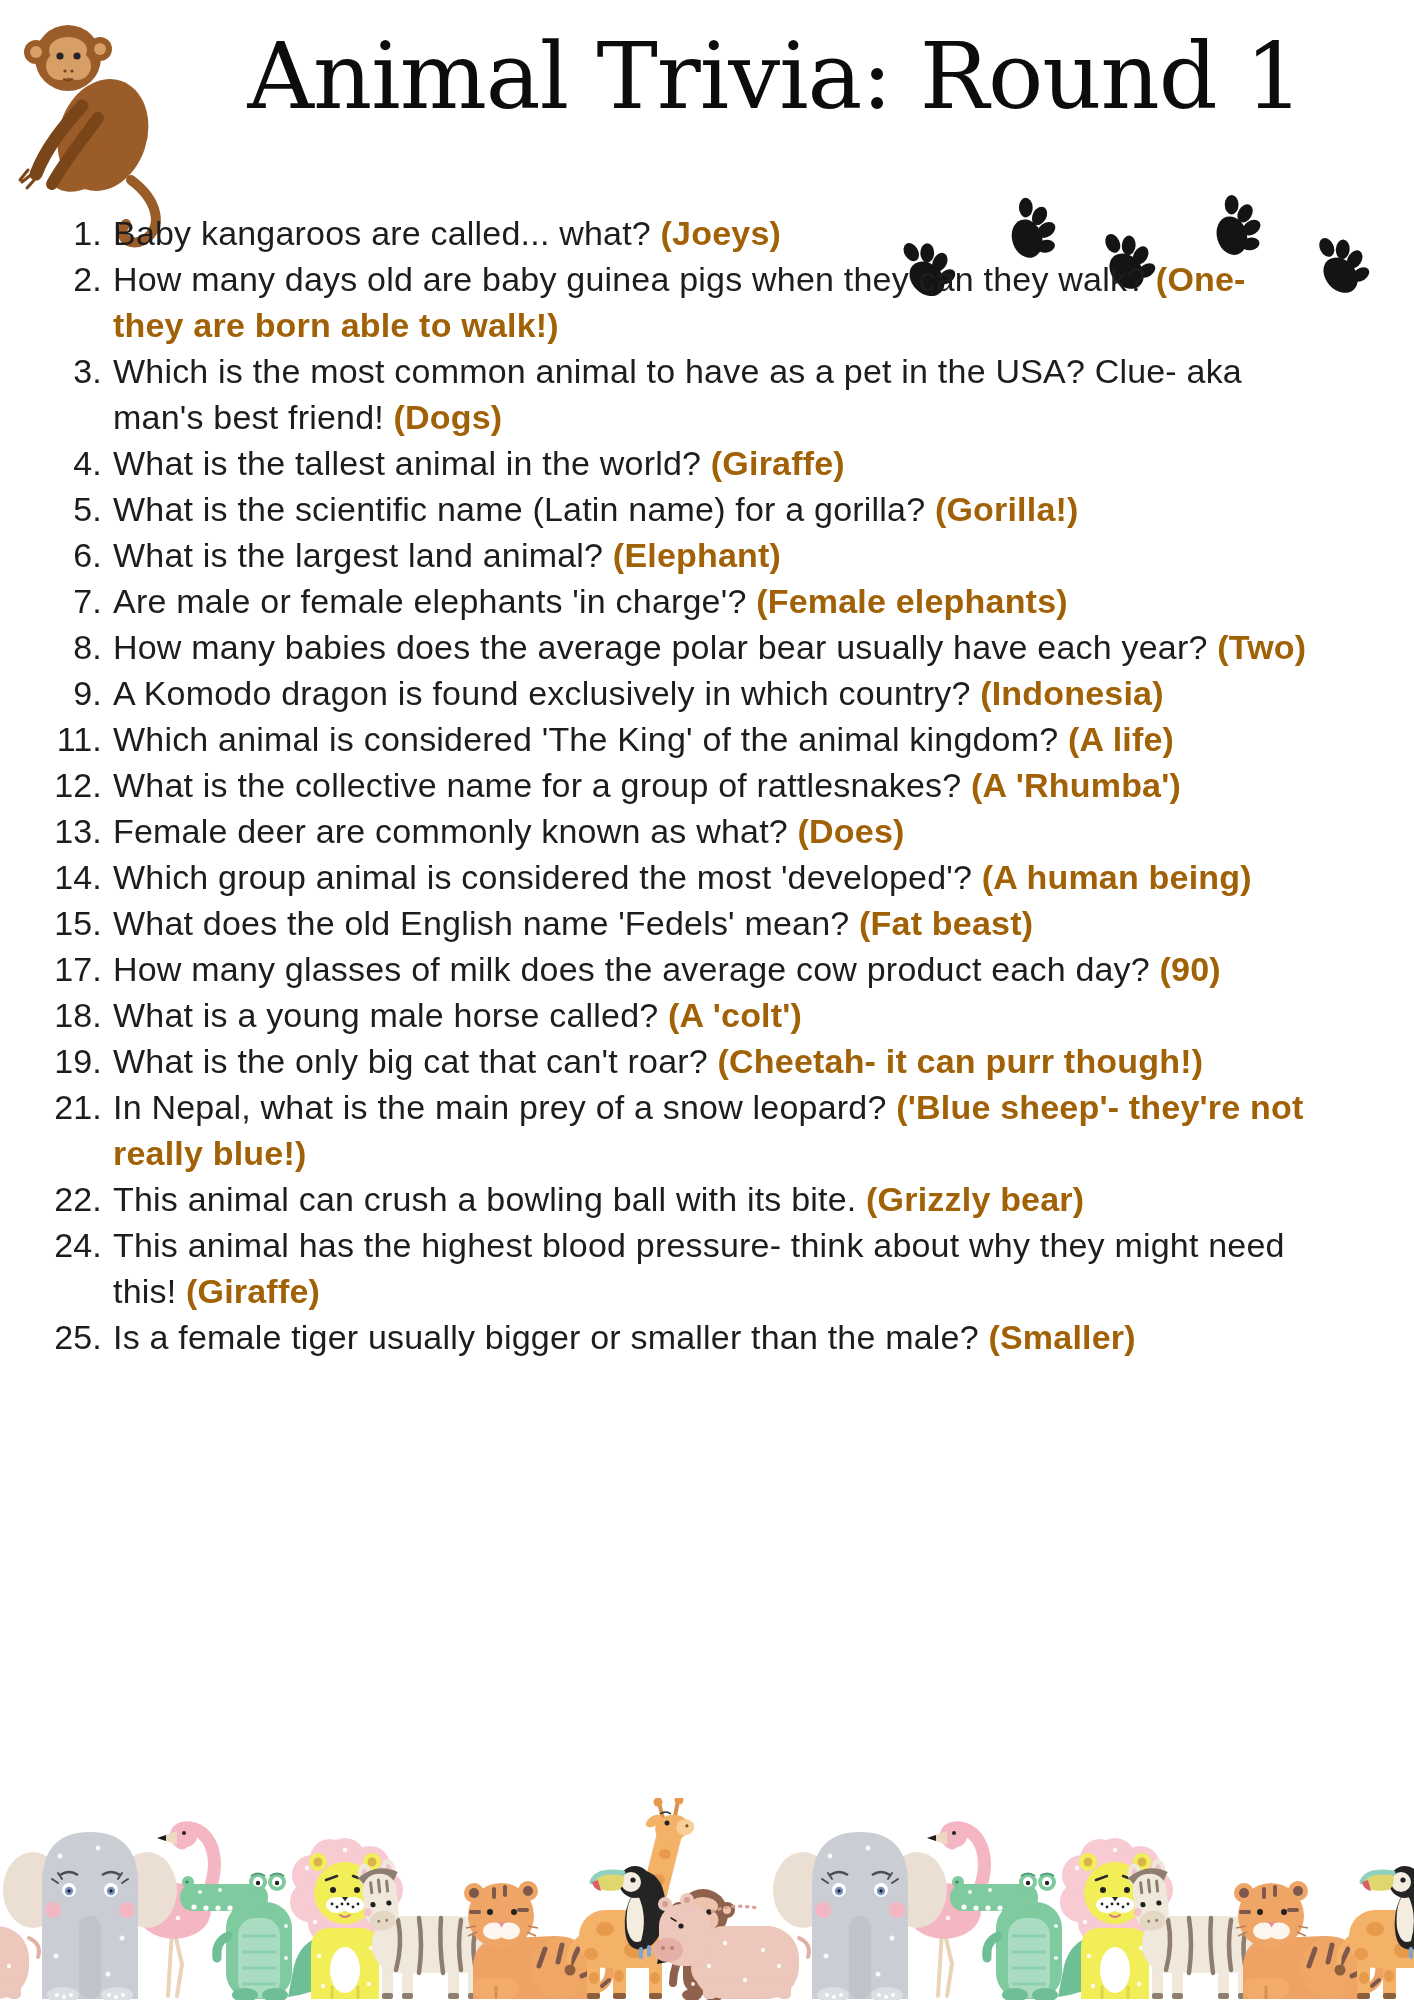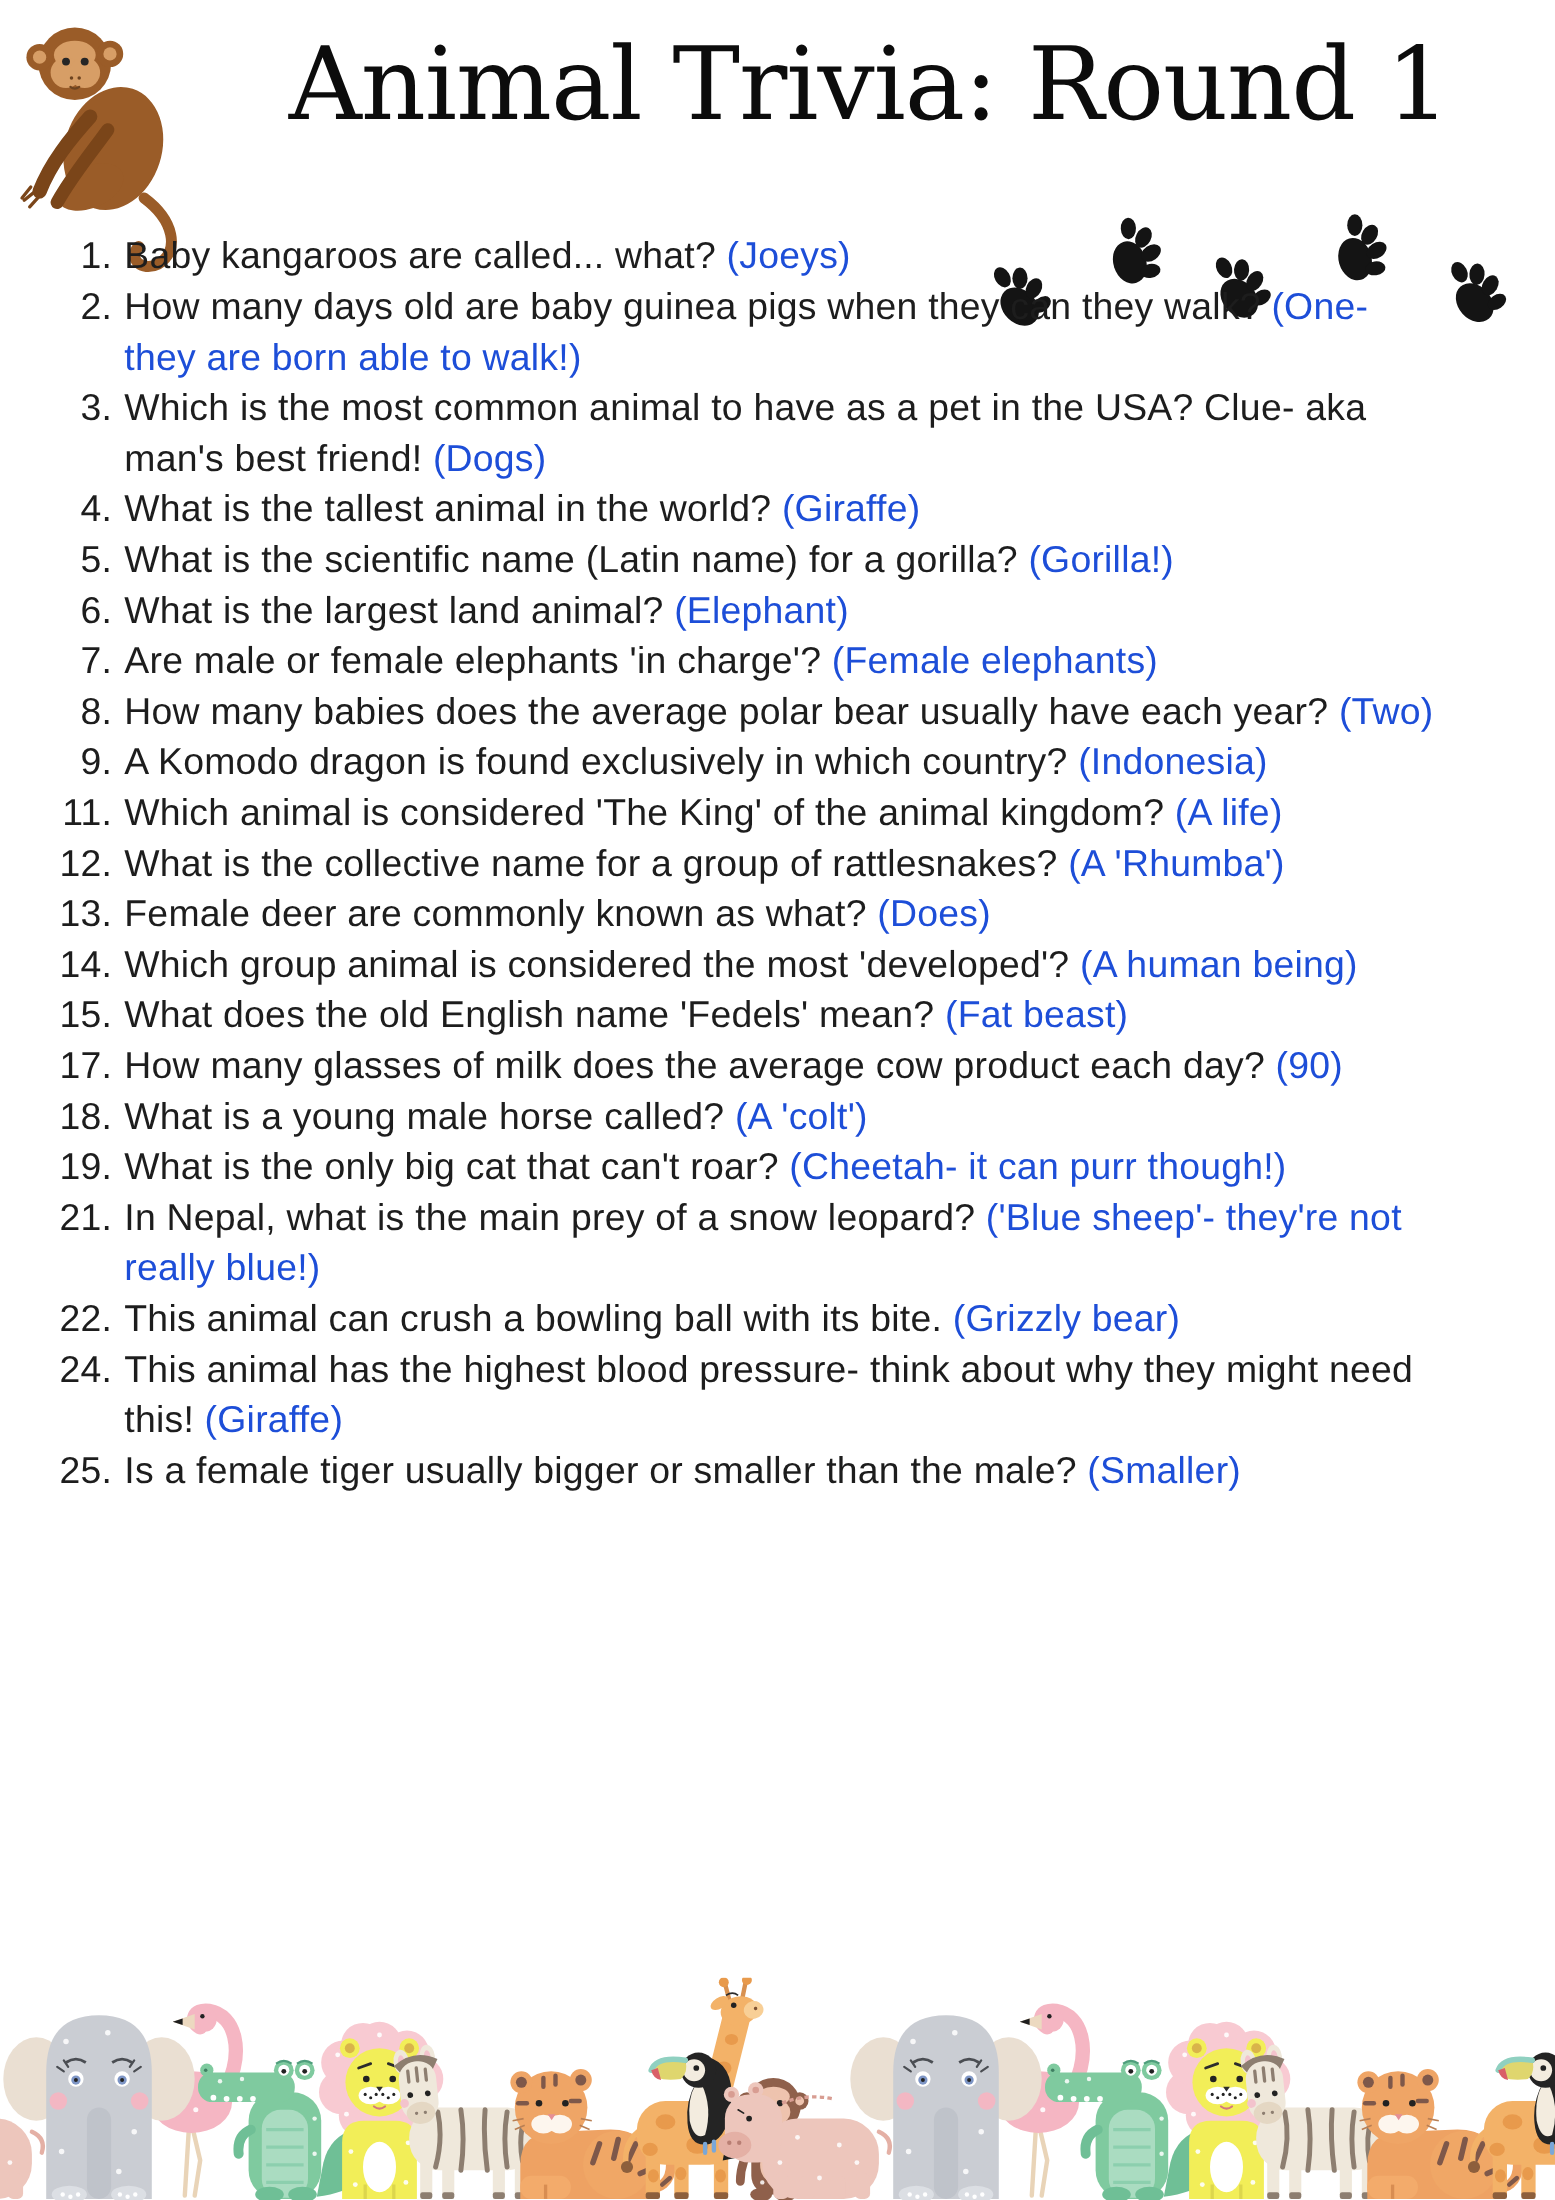--- a/index.html
+++ b/index.html
@@ -3,35 +3,35 @@
 <meta charset="utf-8">
 <style>
   html,body{margin:0;padding:0;}
   body{
     width:1414px;height:2000px;position:relative;overflow:hidden;
     background:#ffffff;
     font-family:"Liberation Sans",sans-serif;
     color:#1d1d1d;
   }
   .page-title{
-    position:absolute;left:185px;top:26px;width:1210px;
+    position:absolute;left:170px;top:26px;width:1210px;
     font-family:"DejaVu Serif",serif;
     font-size:92px;font-weight:500;letter-spacing:-1px;
     text-align:center;white-space:nowrap;color:#0c0c0c;line-height:1.1;
   }
   .monkey-wrap{position:absolute;left:6px;top:2px;width:234px;height:248px;}
   .paws-wrap{position:absolute;left:872px;top:194px;width:544px;height:116px;}
   .qlist{
     position:absolute;left:28px;top:210px;width:1312px;
     font-size:34px;line-height:46px;letter-spacing:.2px;
   }
   .qrow{display:flex;align-items:flex-start;}
   .qnum{flex:0 0 74px;text-align:right;margin-right:11px;white-space:nowrap;}
   .qbody{flex:1;max-width:1195px;}
-  .ans{font-weight:400;color:#1d4ed8;}
+  .ans{font-weight:700;color:#a16207;}
   .animal-border{position:absolute;left:0;bottom:0;width:1414px;height:202px;}
   svg{display:block;}
 </style>
 </head>
 <body>
 
 <div class="monkey-wrap">
   <svg width="234" height="248" viewBox="0 0 234 248">
     <path d="M125,178 C152,198 158,226 138,238 C122,246 110,232 120,222" fill="none" stroke="#9a5c28" stroke-width="10" stroke-linecap="round"></path>
     <ellipse cx="97" cy="133" rx="44" ry="57" fill="#9a5c28" transform="rotate(18 97 133)"></ellipse>

